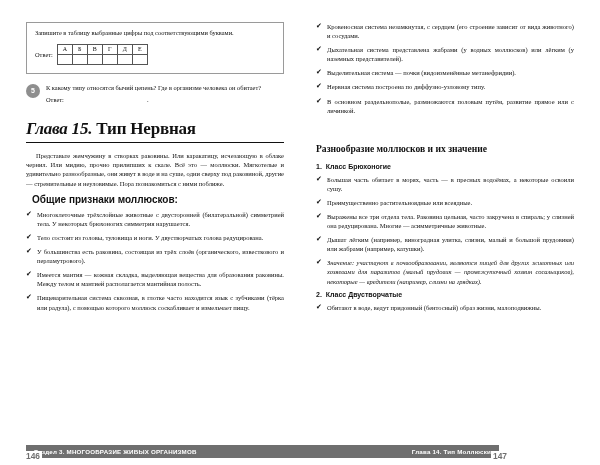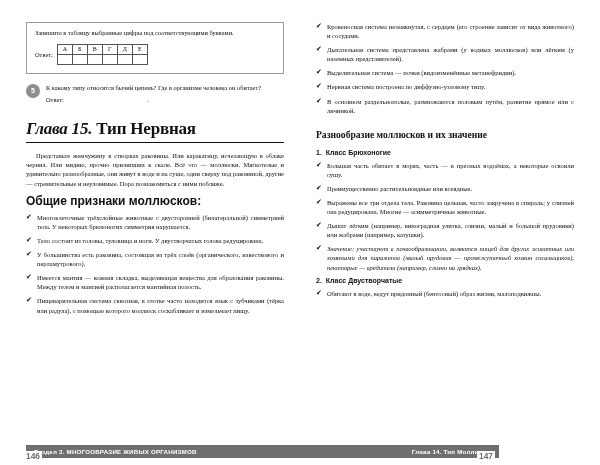--- a/index.html
+++ b/index.html
@@ -118,23 +118,23 @@
   .body-p {
     font-size: 6.5px;
     line-height: 1.42;
     text-align: justify;
     margin: 0 0 6px 0;
     text-indent: 10px;
   }
 
   h3.sub {
     font-family: "Liberation Sans", sans-serif;
-    font-size: 12px;
-    font-weight: bold;
-    margin: 6px 0 5px 0;
+    font-size: 10px;
+    font-weight: bold;
+    margin: 6px 0 5px 6px;
   }
 
   
   ul.checks {
     list-style: none;
     margin: 0;
     padding: 0;
   }
   ul.checks > li {
     position: relative;
@@ -153,21 +153,21 @@
     font-family: "DejaVu Sans", sans-serif;
   }
   .ital { font-style: italic; }
   .bold { font-weight: bold; }
 
   
   h2.section-title {
     font-family: "Liberation Serif", serif;
     font-size: 9.6px;
     font-weight: bold;
-    margin: 14px 0 8px 0;
+    margin: 28px 0 8px 0;
     line-height: 1.25;
   }
   .ol-item-title {
     font-family: "Liberation Sans", sans-serif;
     font-size: 7px;
     font-weight: bold;
     margin: 0 0 5px 0;
     display: flex;
     gap: 4px;
   }
@@ -212,21 +212,21 @@
     position: absolute;
     bottom: 4px;
     font-family: "Liberation Sans", sans-serif;
     font-size: 8.4px;
     font-weight: bold;
     color: #6f6f6f;
     background: #ffffff;
     padding: 0 2px;
   }
   .pagenum-left { left: 24px; }
-  .pagenum-right { right: 30px; }
+  .pagenum-right { right: 16px; }
 </style>
 </head>
 <body>
 
 <div class="page">
 
   <div class="columns">
 
     <div class="col col-left">
 

